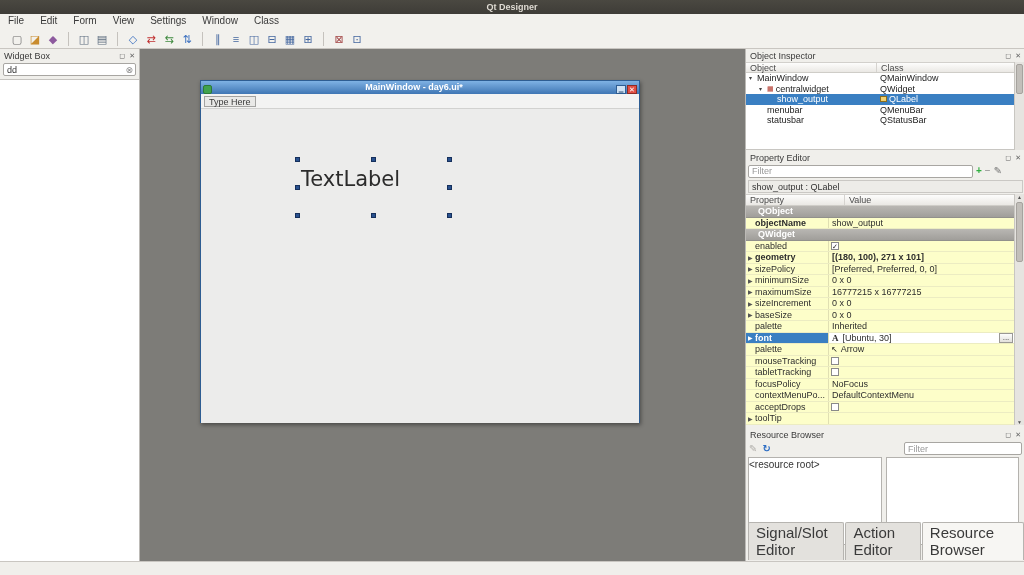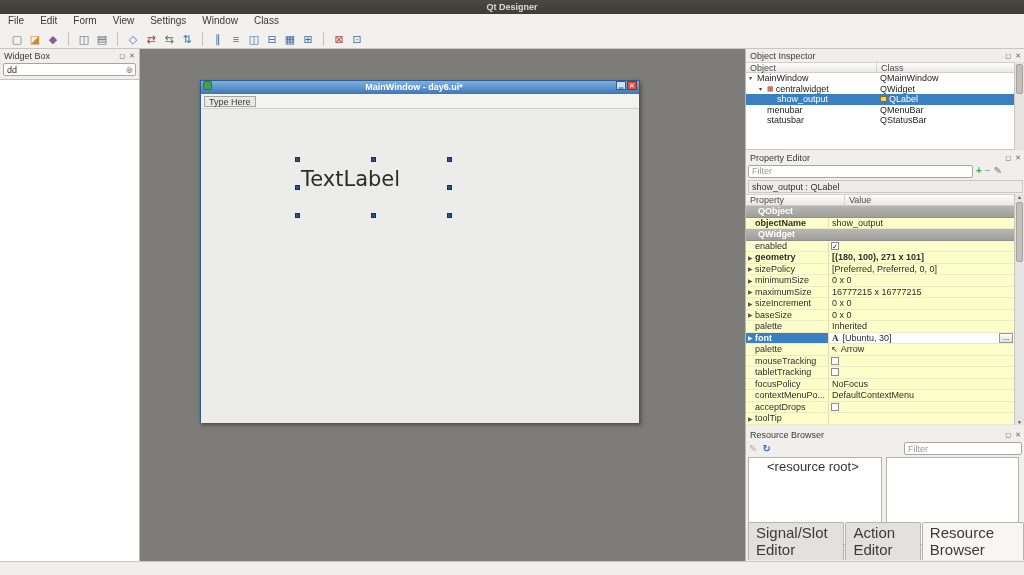--- a/index.html
+++ b/index.html
@@ -23,21 +23,21 @@
 .left-dock{position:absolute;left:0;top:49px;width:140px;height:512px;background:#f0efeb;border-right:1px solid #bcbab6;}
 .wb-filter{position:relative;margin:1px 3px 2px 3px;}
 .filter-input{width:100%;height:13px;border:1px solid #a8a6a2;border-radius:2px;padding:0 12px 0 3px;font-size:9px;color:#333;background:#fff;outline:none;font-family:inherit;}
 .filter-input::placeholder{color:#999;}
 .clear-ic{position:absolute;right:3px;top:1px;font-size:9px;color:#888;line-height:12px;}
 .wb-list{position:absolute;left:0;top:30px;width:139px;height:482px;background:#fff;border-top:1px solid #c6c4c0;}
 
 
 .mdi{position:absolute;left:140px;top:49px;width:605px;height:512px;background:#7d7c78;}
 .form-window{position:absolute;left:60px;top:31px;width:440px;height:343px;border:1px solid #2e5d92;box-shadow:1px 2px 4px rgba(0,0,0,.4);background:#ececec;}
-.f-titlebar{height:13px;background:linear-gradient(#7fb2e4,#3f76b4);display:flex;align-items:flex-start;padding:0 2px;}
+.f-titlebar{height:13px;background:linear-gradient(#7fb2e4,#3f76b4);display:flex;align-items:flex-end;padding:0 2px;}
 .f-icon{width:9px;height:9px;background:#41a24e;border-radius:2px;border:1px solid #2c7a37;}
 .f-title{flex:1;text-align:center;color:#fff;font-size:9px;font-weight:bold;line-height:13px;}
 .f-min{width:10px;height:9px;background:#cfe2f4;border:1px solid #2e5d92;font-size:6px;line-height:7px;text-align:center;color:#1d3f66;}
 .f-close{width:10px;height:9px;background:#e25045;border:1px solid #8e2b24;color:#fff;font-size:7px;line-height:8px;text-align:center;margin-left:1px;}
 .f-menubar{height:15px;background:#f3f3f2;border-bottom:1px solid #d2d2d0;}
 .type-here{display:inline-block;margin:2px 0 0 3px;padding:0 4px;height:11px;line-height:10px;border:1px solid #a3a3a1;background:#e9e9e7;font-size:9px;color:#3a3a3a;}
 .f-body{position:relative;width:100%;height:314px;background-color:#ececeb;background-image:radial-gradient(circle,#9f9f9d 0.6px,transparent 0.7px);background-size:10px 10px;}
 .sel-rect{position:absolute;left:96px;top:50px;width:153px;height:57px;}
 .text-label{position:absolute;left:4px;top:8px;font-size:21px;color:#2b2b2b;font-family:"DejaVu Sans",sans-serif;}
 .handle{position:absolute;width:5px;height:5px;background:#29518e;border:1px solid #16305c;}
@@ -87,21 +87,21 @@
 .font-A{font-family:"Liberation Serif",serif;font-weight:bold;font-size:9px;margin:0 3px 0 1px;}
 .dots-btn{margin-left:auto;margin-right:2px;min-width:14px;height:10px;border:1px solid #9a9894;background:linear-gradient(#fdfdfc,#e2e0dc);text-align:center;line-height:7px;font-size:8px;color:#333;}
 .vt{padding-left:1px;}
 
 
 .rb-toolbar{display:flex;align-items:center;padding:0 3px;}
 .rb-ic{font-size:10px;margin-right:5px;}
 .ic-pencil-dis{color:#b2b0ac;}
 .ic-reload{color:#2f6fc4;font-weight:bold;}
 .rb-toolbar .filter-input{margin-left:auto;width:118px;}
-.rb-pane{position:absolute;background:#fff;border:1px solid #b4b2ae;font-size:13px;color:#333;padding:1px 18px;}
+.rb-pane{position:absolute;background:#fff;border:1px solid #b4b2ae;font-size:10px;color:#333;padding:1px 0;}
 
 
 .tabs{display:flex;align-items:flex-end;padding-left:2px;}
 .tab{font-size:15px;padding:1px 7px 2px 7px;border:1px solid #b6b4b0;border-bottom:none;background:#e3e1dd;color:#3a3a3a;margin-right:1px;border-radius:2px 2px 0 0;}
 .tab.active{background:#f7f6f3;font-weight:normal;}
 
 
 .statusbar{position:absolute;left:0;top:561px;width:1024px;height:14px;background:#f0efeb;border-top:1px solid #c9c6c1;}
 </style>
 </head>

